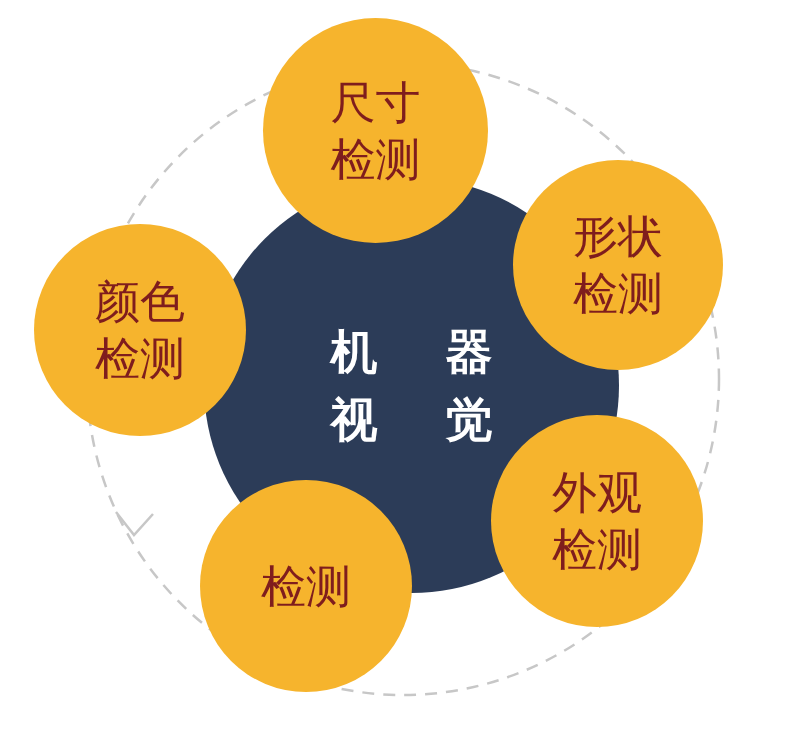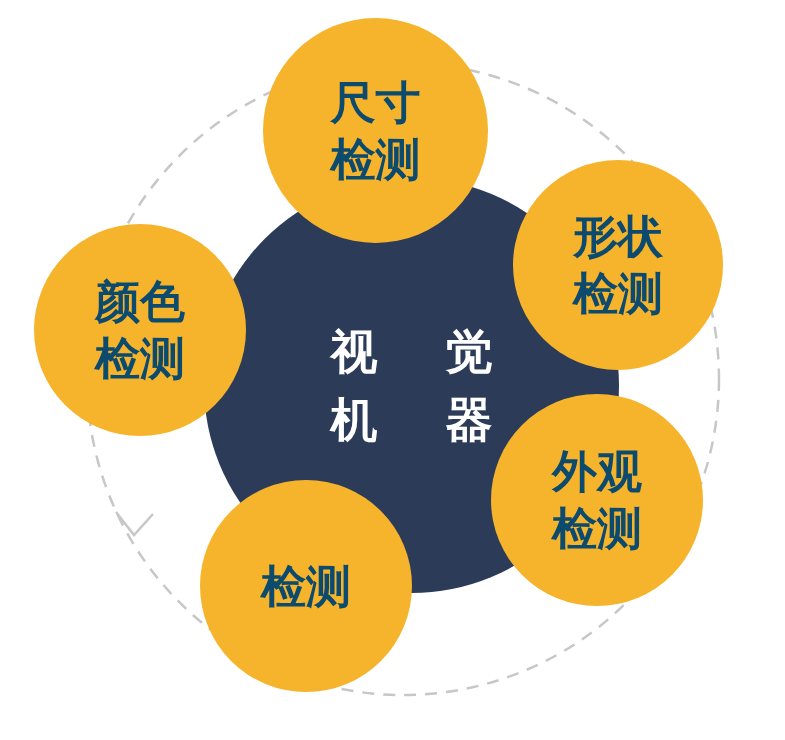--- a/index.html
+++ b/index.html
@@ -62,45 +62,45 @@
     position: absolute;
     border-radius: 50%;
     background: #f6b42d;
     z-index: 2;
     display: flex;
     flex-direction: column;
     align-items: center;
     justify-content: center;
   }
   .node-line {
-    color: #0c4a6e;
+    color: #7f1d1d;
     font-size: 45px;
-    font-weight: bold;
+    font-weight: normal;
     line-height: 57px;
     white-space: nowrap;
   }
   .node-dimension  { left: 263px; top: 18px;  width: 225px; height: 225px; }
   .node-shape      { left: 513px; top: 160px; width: 210px; height: 210px; text-align: center; }
-  .node-appearance { left: 491px; top: 394px; width: 212px; height: 212px; justify-content: center; }
+  .node-appearance { left: 491px; top: 415px; width: 212px; height: 212px; justify-content: center; }
   .node-defect     { left: 200px; top: 480px; width: 212px; height: 212px; }
   .node-color      { left: 34px;  top: 224px; width: 212px; height: 212px; }
 </style>
 </head>
 <body>
 
 <div class="diagram">
 
   <svg class="orbit" viewBox="0 0 785 740" xmlns="http://www.w3.org/2000/svg" aria-hidden="true">
     <circle class="dash" cx="403" cy="379" r="316"></circle>
     <path class="arrow" d="M116 512 L134 535 L153 514"></path>
   </svg>
 
   <div class="center-circle">
+    <div class="center-line">机 器</div>
     <div class="center-line">视 觉</div>
-    <div class="center-line">机 器</div>
   </div>
 
   <div class="node node-dimension">
     <div class="node-line">尺寸</div>
     <div class="node-line">检测</div>
   </div>
 
   <div class="node node-shape">
     <div class="node-line">形状</div>
     <div class="node-line">检测</div>

